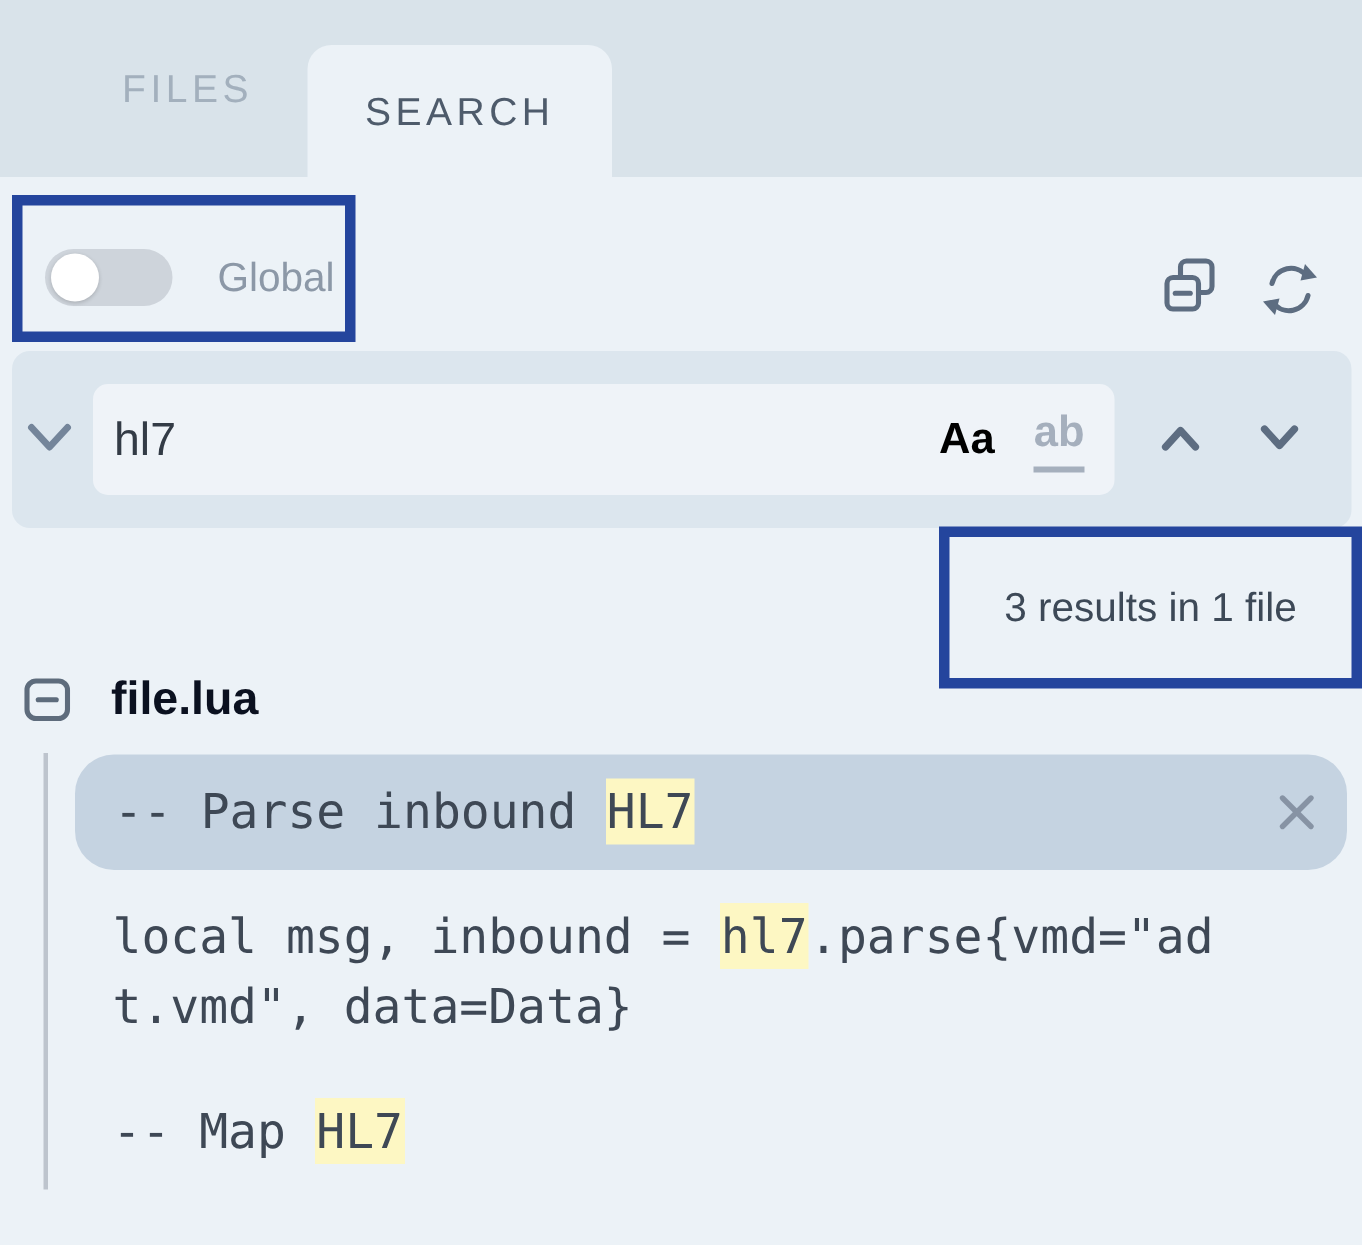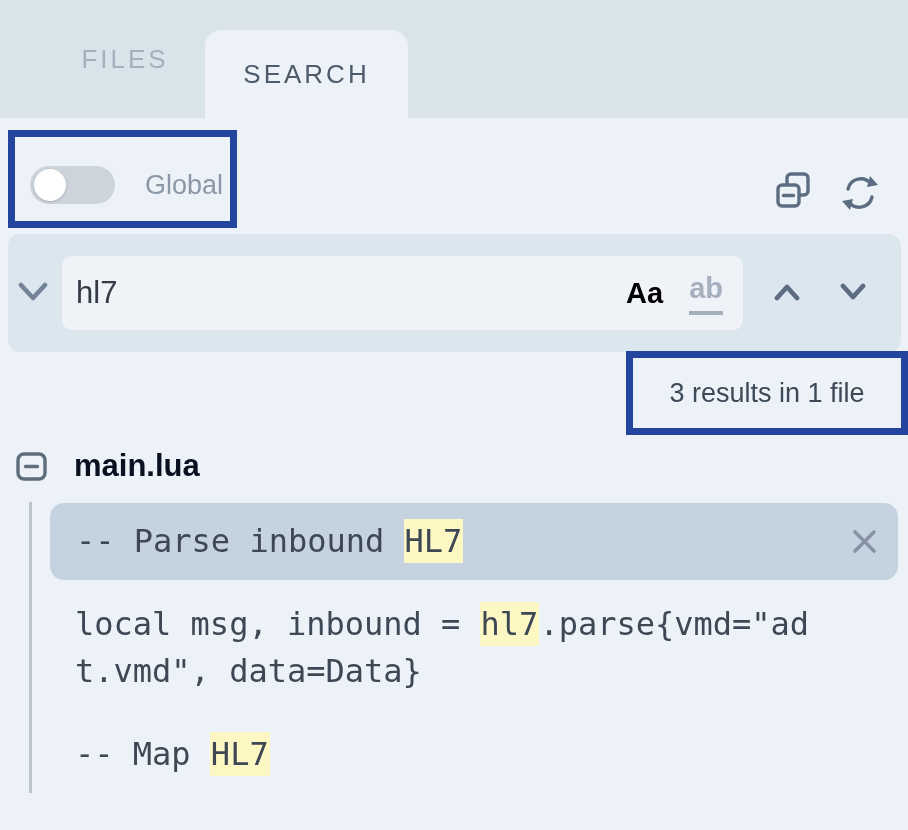--- a/index.html
+++ b/index.html
@@ -28,21 +28,21 @@
   .header{left:0;top:0;width:908px;height:118px;background:var(--header-bg);}
   .tab-files{left:60px;top:0;width:130px;height:118px;display:flex;align-items:center;justify-content:center;
     font-size:26px;letter-spacing:3px;color:#a3b0bd;cursor:pointer;}
   .tab-search{left:205px;top:30px;width:203px;height:88px;background:var(--body-bg);
     border-radius:16px 16px 0 0;display:flex;align-items:center;justify-content:center;
     font-size:26px;letter-spacing:3px;color:#4e5b6b;cursor:pointer;}
 
   
   .annotation{border:7px solid var(--annotation);}
   .annotation-global{left:8px;top:130px;width:229px;height:98px;}
-  .annotation-results{left:626px;top:351px;width:282px;height:84px;display:flex;align-items:center;justify-content:center;}
+  .annotation-results{left:626px;top:351px;width:282px;height:108px;display:flex;align-items:center;justify-content:center;}
   .results-summary{font-size:27px;color:#3d4957;}
 
   
   .toggle{left:30px;top:166px;width:85px;height:38px;background:#ced4db;border-radius:20px;cursor:pointer;}
   .knob{position:absolute;left:4px;top:3px;width:32px;height:32px;background:#ffffff;border-radius:50%;
     box-shadow:0 1px 3px rgba(0,0,0,.18);}
   .global-label{left:127px;top:170px;font-size:27px;color:var(--muted);margin-left:18px;}
 
   
   .icon-btn{cursor:pointer;color:var(--icon);}
@@ -64,21 +64,21 @@
   
   .file-collapse{left:16px;top:452px;cursor:pointer;color:#5e6c7c;}
   .file-name{left:74px;top:448px;font-size:31px;font-weight:bold;color:#0b1120;cursor:pointer;}
   .indent-guide{left:29px;top:502px;width:3px;height:291px;background:#bdc4cd;}
 
   
   .code{font-family:"DejaVu Sans Mono", monospace;font-size:32px;color:var(--code);}
   .code-line{line-height:47px;white-space:pre;}
   .hl{background:var(--hl);padding:3px 1px;}
   .match-selected{left:50px;top:503px;width:848px;height:77px;background:var(--row-selected);
-    border-radius:14px;display:flex;align-items:center;padding:0 20px 0 26px;cursor:pointer;}
+    border-radius:26px;display:flex;align-items:center;padding:0 20px 0 26px;cursor:pointer;}
   .match-selected .seglines{flex:1;}
   .match-2{left:75px;top:601px;cursor:pointer;}
   .match-3{left:75px;top:731px;cursor:pointer;}
   .close-x{cursor:pointer;color:#8793a4;display:flex;}
 </style>
 </head>
 <body>
 
 <div class="abs header">
   <div class="abs tab-search">
@@ -136,21 +136,21 @@
 <div class="abs annotation annotation-results">
   <span class="results-summary">3 results in 1 file</span>
 </div>
 
 <div class="abs file-collapse">
   <svg width="31" height="29" viewBox="0 0 31 29" fill="none">
     <rect x="2" y="2" width="27" height="25" rx="6" stroke="currentColor" stroke-width="3.4"></rect>
     <line x1="9.5" y1="14.5" x2="21.5" y2="14.5" stroke="currentColor" stroke-width="3.4" stroke-linecap="round"></line>
   </svg>
 </div>
-<div class="abs file-name">main.lua</div>
+<div class="abs file-name">file.lua</div>
 
 <div class="abs indent-guide"></div>
 
 <div class="abs match-selected code">
   <div class="seglines">
       <div class="code-line"><span>-- Parse inbound </span><span class="hl">HL7</span></div>
     </div>
   <div class="close-x">
     <svg width="27" height="27" viewBox="0 0 27 27" fill="none">
       <line x1="4" y1="4" x2="23" y2="23" stroke="currentColor" stroke-width="3.6" stroke-linecap="round"></line>

